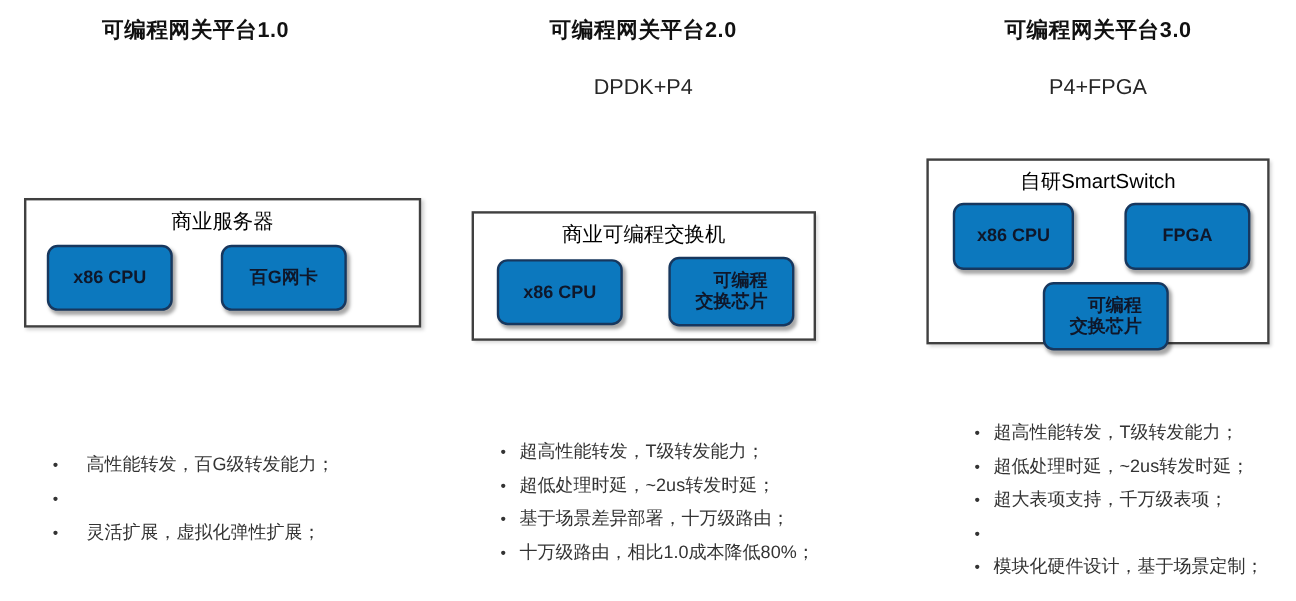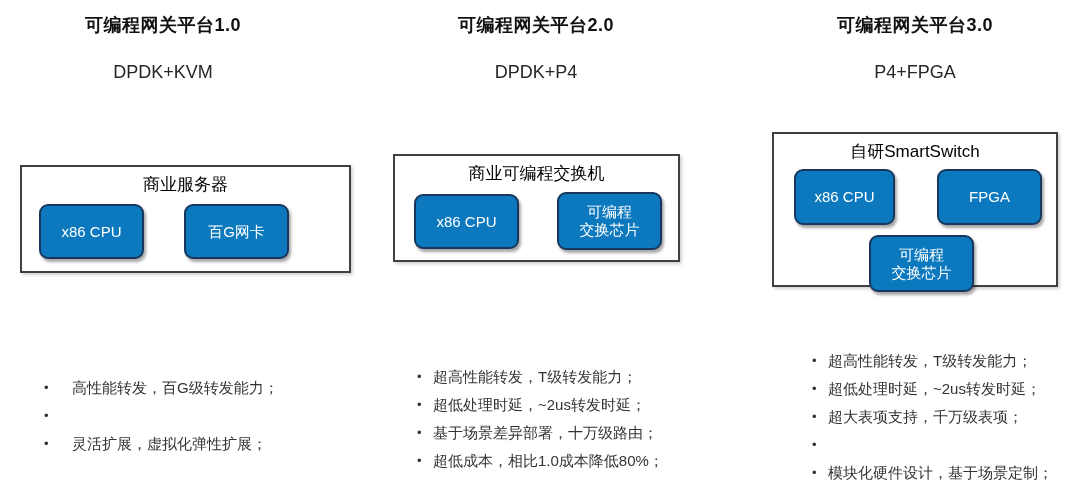--- a/index.html
+++ b/index.html
@@ -49,25 +49,26 @@
     background: #0c78be;
     border: 2px solid #17375e;
     border-radius: 9px;
     box-shadow: 2px 3px 3px rgba(0,0,0,0.35);
     box-sizing: border-box;
     display: flex;
     align-items: center;
     justify-content: center;
   }
   .chip-label {
-    color: #ffffff;
+    color: #0f172a;
     font-size: 15px;
     line-height: 18px;
-    text-align: center;
+    text-align: right;
     white-space: pre-line;
+    font-weight: bold;
   }
   .bullets {
     position: absolute;
   }
   .bullet-item {
     display: flex;
     align-items: flex-start;
     height: 28px;
     font-size: 15px;
     color: #333333;
@@ -87,21 +88,20 @@
     line-height: 20px;
     white-space: nowrap;
   }
 </style>
 </head>
 <body>
 
 <div class="canvas">
 
   <div class="col-title" style="left:22px; top:13px;">可编程网关平台1.0</div>
-  <div class="col-subtitle" style="left:22px; top:62px;">DPDK+KVM</div>
 
   <div class="hw-box" style="left:20px; top:165px; width:331px; height:108px;">
     <div class="hw-box-label">商业服务器</div>
     <div class="chip" style="left:17px; top:37px; width:105px; height:55px;">
       <span class="chip-label">x86 CPU</span>
     </div>
     <div class="chip" style="left:162px; top:37px; width:105px; height:55px;">
       <span class="chip-label">百G网卡</span>
     </div>
   </div>
@@ -116,21 +116,21 @@
     </div>
     <div class="bullet-item">
       <span class="bullet-dot">•</span>
       <span class="bullet-text">灵活扩展，虚拟化弹性扩展；</span>
     </div>
   </div>
 
   <div class="col-title" style="left:395px; top:13px;">可编程网关平台2.0</div>
   <div class="col-subtitle" style="left:395px; top:62px;">DPDK+P4</div>
 
-  <div class="hw-box" style="left:393px; top:154px; width:287px; height:108px;">
+  <div class="hw-box" style="left:393px; top:176px; width:287px; height:108px;">
     <div class="hw-box-label">商业可编程交换机</div>
     <div class="chip" style="left:19px; top:38px; width:105px; height:55px;">
       <span class="chip-label">x86 CPU</span>
     </div>
     <div class="chip" style="left:162px; top:36px; width:105px; height:58px;">
       <span class="chip-label">可编程
 交换芯片</span>
     </div>
   </div>
 
@@ -142,21 +142,21 @@
     <div class="bullet-item">
       <span class="bullet-dot">•</span>
       <span class="bullet-text">超低处理时延，~2us转发时延；</span>
     </div>
     <div class="bullet-item">
       <span class="bullet-dot">•</span>
       <span class="bullet-text">基于场景差异部署，十万级路由；</span>
     </div>
     <div class="bullet-item">
       <span class="bullet-dot">•</span>
-      <span class="bullet-text">超低成本，相比1.0成本降低80%；</span>
+      <span class="bullet-text">十万级路由，相比1.0成本降低80%；</span>
     </div>
   </div>
 
   <div class="col-title" style="left:774px; top:13px;">可编程网关平台3.0</div>
   <div class="col-subtitle" style="left:774px; top:62px;">P4+FPGA</div>
 
   <div class="hw-box" style="left:772px; top:132px; width:286px; height:155px;">
     <div class="hw-box-label">自研SmartSwitch</div>
     <div class="chip" style="left:20px; top:35px; width:101px; height:56px;">
       <span class="chip-label">x86 CPU</span>

